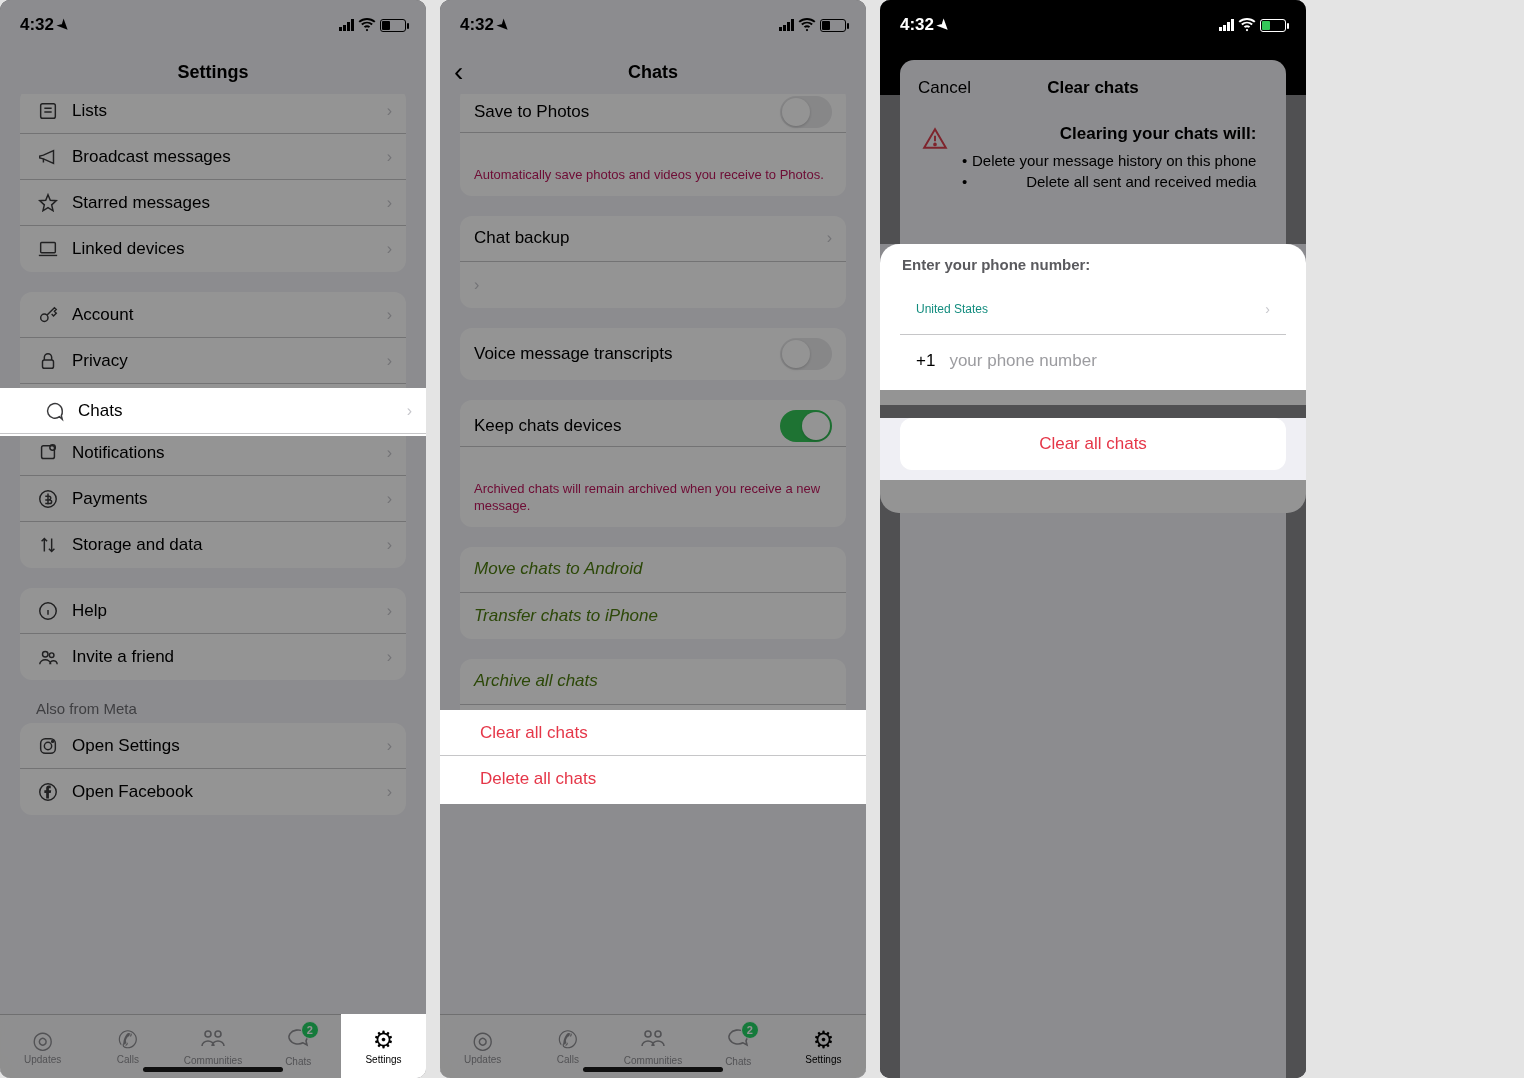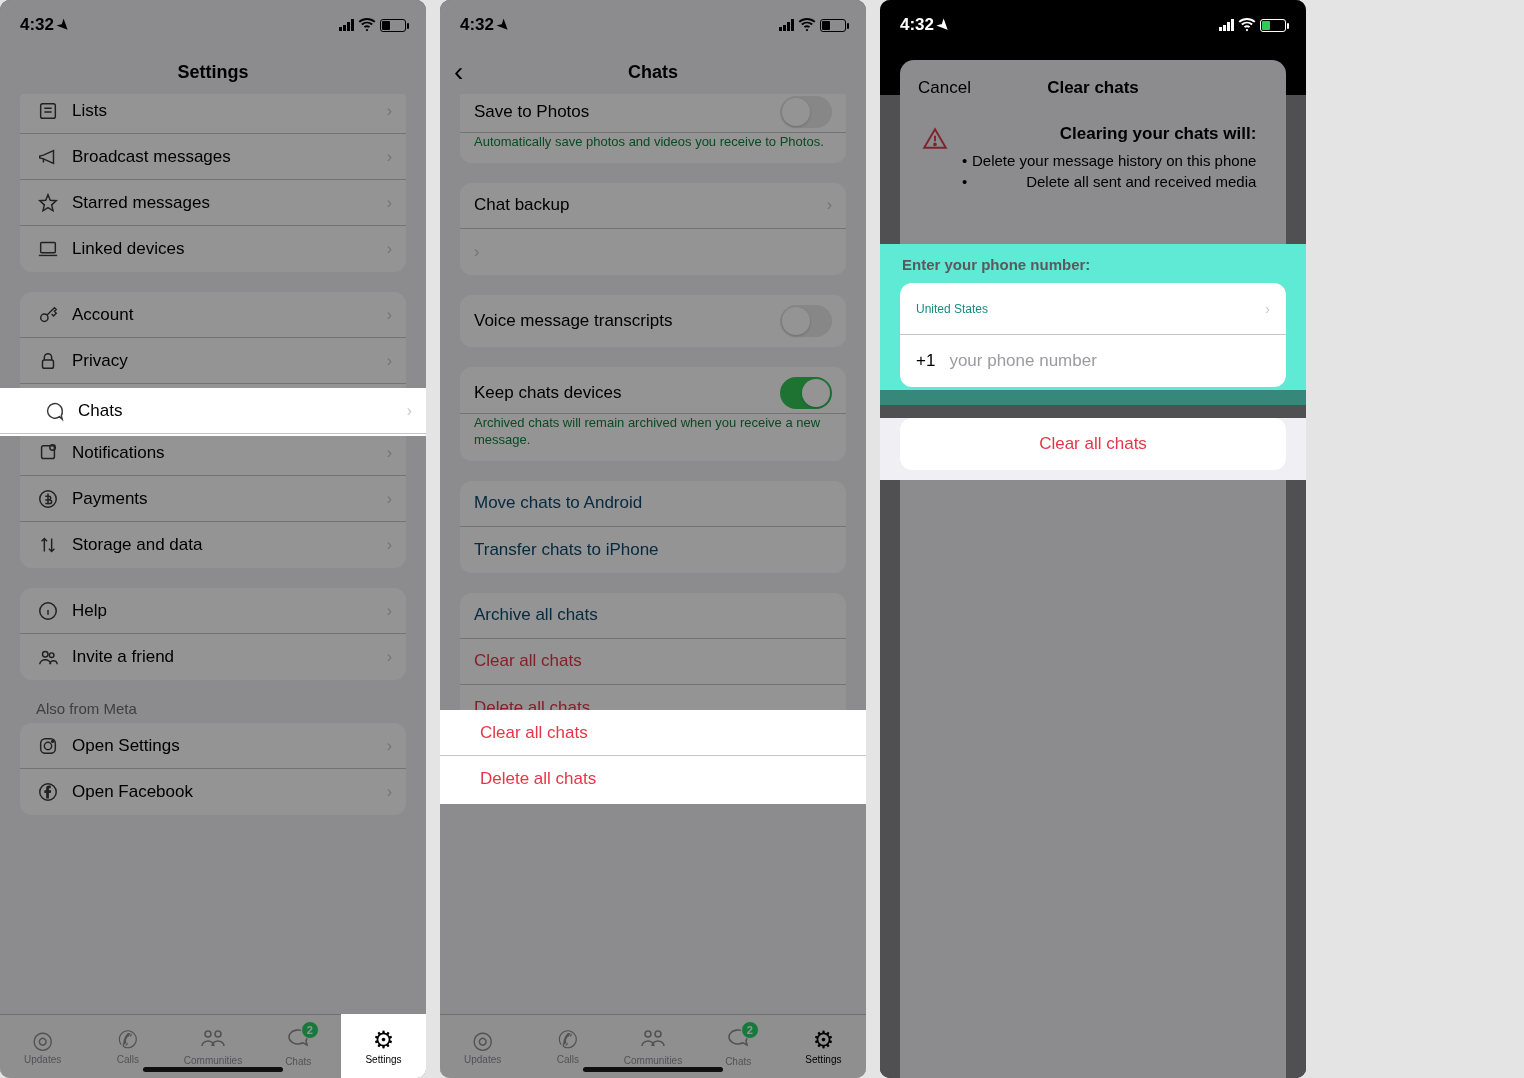--- a/index.html
+++ b/index.html
@@ -29,24 +29,24 @@
   .back-chevron { position:absolute; left:14px; font-size:28px; font-weight:400; color:#000; }
 
   .content { position:absolute; top:94px; left:0; right:0; bottom:64px; overflow:hidden; }
 
   .group { margin: 0 20px 20px 20px; background:#fff; border-radius:12px; overflow:hidden; }
   .row { display:flex; align-items:center; min-height:46px; padding: 10px 14px; border-bottom:0.5px solid rgba(60,60,67,0.29); position:relative; }
   .row:last-child { border-bottom:none; }
   .row .icon { width:28px; display:flex; justify-content:center; color:#3a3a3c; font-size:18px; margin-right:10px; }
   .row .label { flex:1; font-size:17px; color:#000; }
   .row .chev { color:#c7c7cc; font-size:16px; }
-  .row.green .label { color:#0c4a6e; }
+  .row.green .label { color:#4d7c0f;font-style:italic; }
   .row.danger .label { color:#e53648; }
   
-  .row-sub { font-size:13px; color:#15803d; padding: 0 14px 12px 14px; line-height:1.35; }
+  .row-sub { font-size:13px; color:#be185d; padding: 0 14px 12px 14px; line-height:1.35;margin-top:33px; }
   .row.head { padding-bottom:4px; }
 
   .switch { width:52px; height:32px; border-radius:16px; background:#e9e9eb; position:relative; }
   .switch .knob { width:28px; height:28px; border-radius:50%; background:#fff; position:absolute; top:2px; left:2px; box-shadow:0 1px 3px rgba(0,0,0,0.2); }
   .switch.on { background:#34c759; }
   .switch.on .knob { left:22px; }
   .also-meta { font-size:15px; color:#6d6d72; font-weight:500; padding: 0 36px 6px 36px; }
 
   .tabbar { position:absolute; bottom:0; left:0; right:0; height:64px; background:#f8f8f8cc; backdrop-filter: blur(10px); border-top:0.5px solid rgba(60,60,67,0.29); display:flex; }
   .tab { flex:1; display:flex; flex-direction:column; align-items:center; justify-content:center; gap:2px; color:#8e8e93; font-size:10px; position:relative; }
@@ -501,21 +501,21 @@
           <div class="warn-head">Clearing your chats will:</div>
           <div class="warn-bullet">Delete your message history on this phone</div>
           <div class="warn-bullet">Delete all sent and received media</div>
         </div>
       </div>
     </div>
   </div>
 
   <div class="dim-overlay" style="top:44px; bottom:auto; height:200px;"></div>
 
-  <div class="highlight-zone" style="top:244px; left:0; right:0; height:235px; background:#5eead4;">
+  <div class="highlight-zone" style="top:244px; left:0; right:0; height:269px; background:#ffffff;border-radius:19px;">
     <div class="enter-label">Enter your phone number:</div>
     <div class="phone-group">
       <div class="prow">
         <span class="country">United States</span>
         <span class="chev-sm">›</span>
       </div>
       <div class="prow">
         <span class="cc">+1</span>
         <span class="ph-placeholder">your phone number</span>
       </div>

